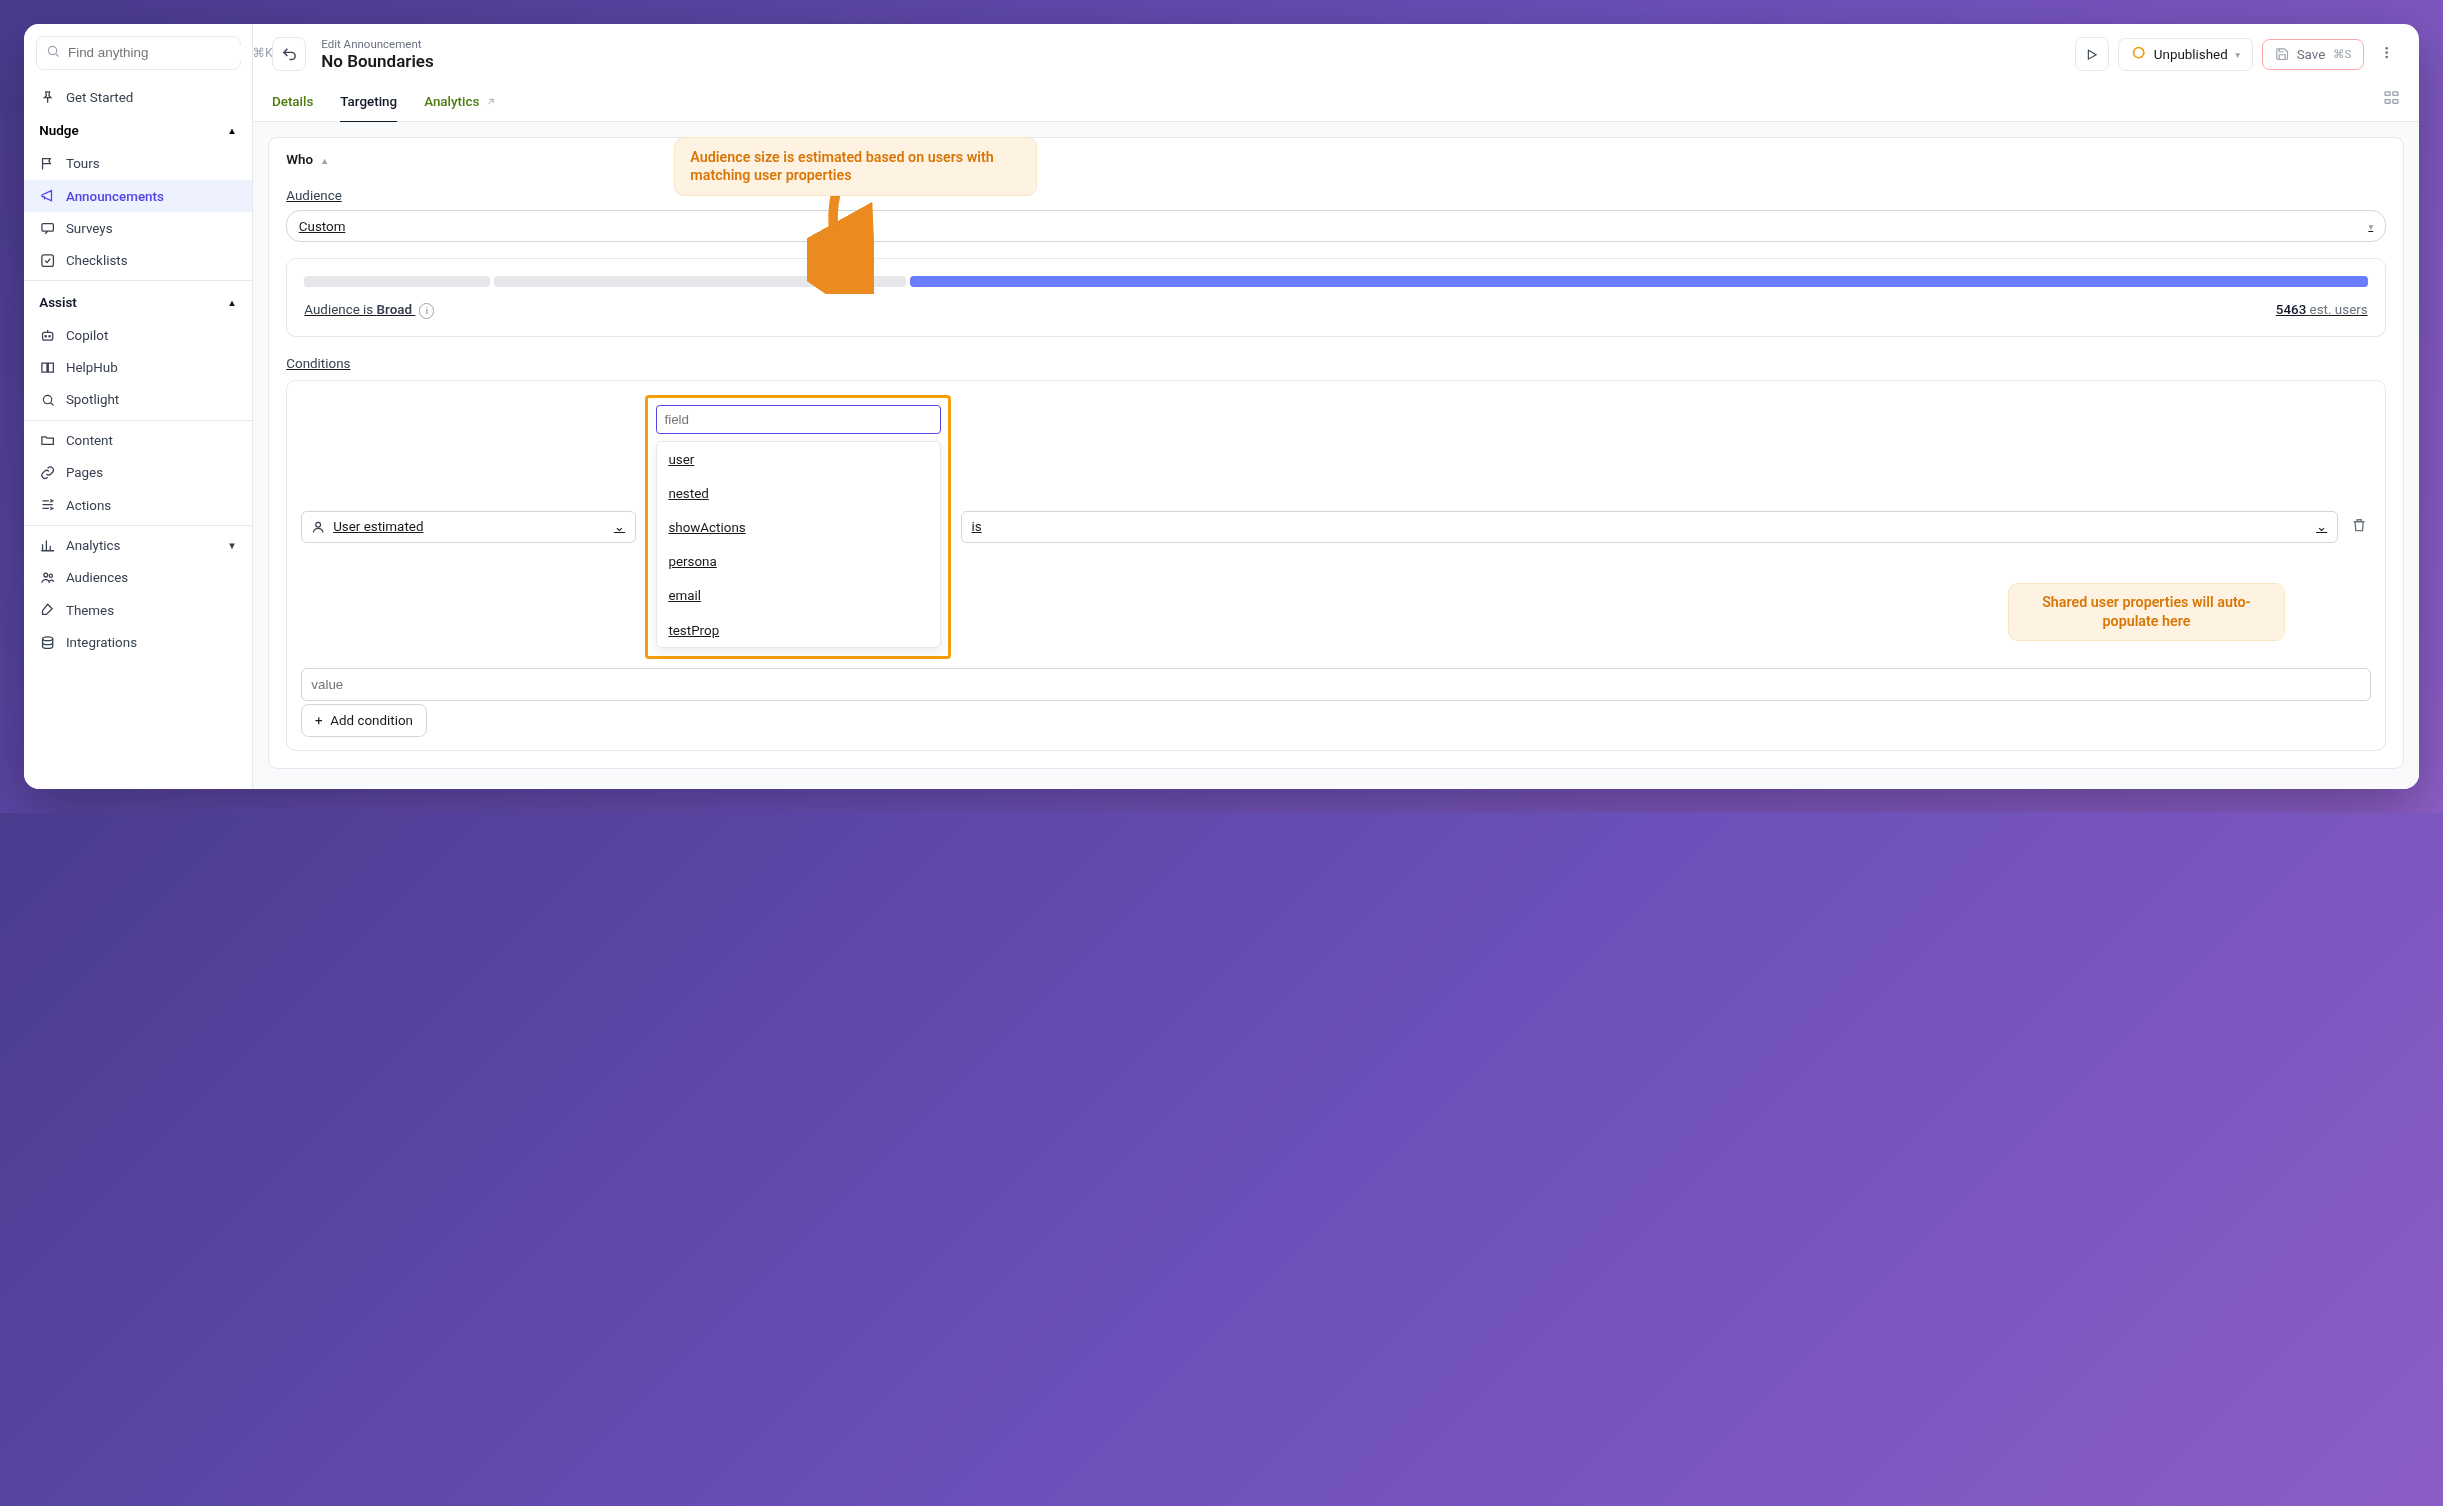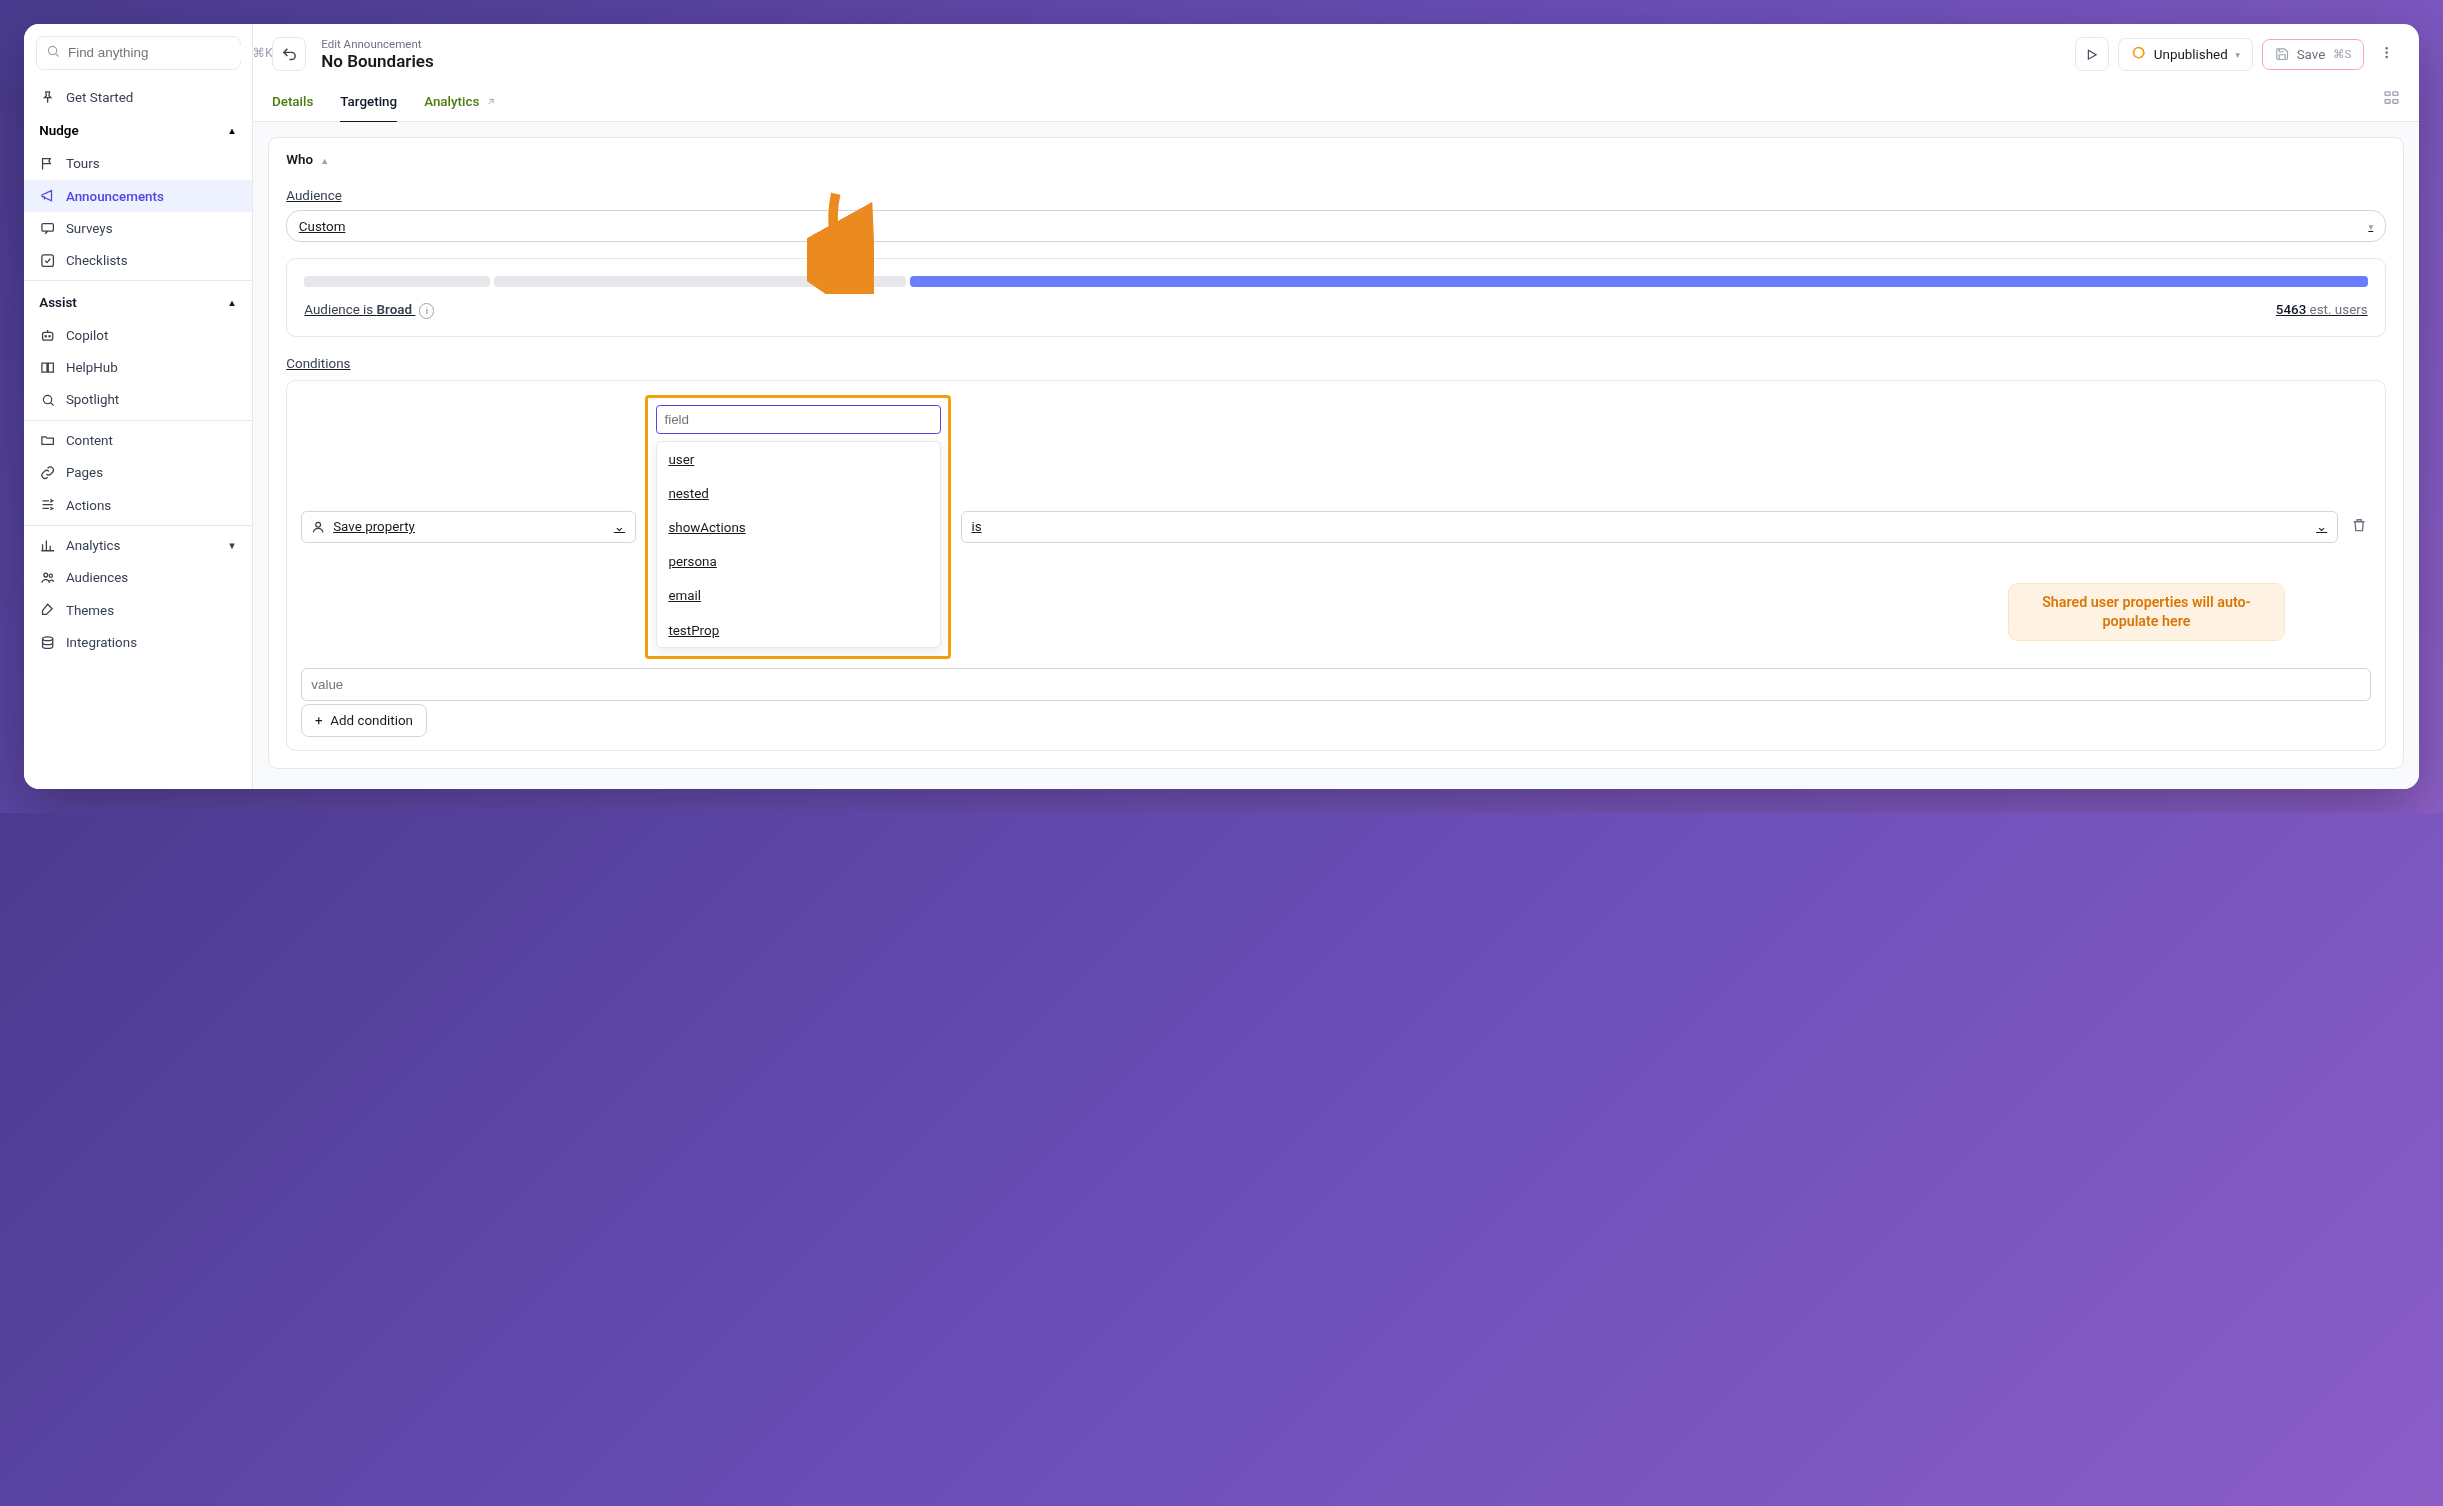--- a/index.html
+++ b/index.html
@@ -542,20 +542,21 @@
             <rect x="3" y="4" width="7" height="5" rx="1"></rect>
             <rect x="14" y="4" width="7" height="5" rx="1"></rect>
             <rect x="3" y="15" width="7" height="5" rx="1"></rect>
             <rect x="14" y="15" width="7" height="5" rx="1"></rect>
           </svg>
       </div>
     </div>
 
     <div class="content">
 
+      <div class="callout callout-1">Audience size is estimated based on users with matching user properties</div>
       <svg class="arrow-svg" width="67" height="105" viewBox="0 0 70 110">
         <defs>
             <marker id="ah" markerWidth="12" markerHeight="12" refX="6" refY="6" orient="auto">
               <polygon points="0,0 12,6 0,12" fill="#ea8a1f"></polygon>
             </marker>
           </defs>
         <path d="M30 5 Q 20 50 45 95" stroke="#ea8a1f" stroke-width="10" fill="none" marker-end="url(#ah)"></path>
       </svg>
 
       <div class="panel">
@@ -588,21 +589,21 @@
 
           <div class="field-label" style="margin-top:19px;">Conditions</div>
           <div class="conditions-box">
             <div class="cond-row">
               <div class="cond-select wide" style="flex:0 0 335px;">
                 <span style="display:flex;gap:7.6px;align-items:center;">
                   <svg width="14.3" height="14.3" viewBox="0 0 24 24" fill="none" stroke="#374151" stroke-width="2">
                       <circle cx="12" cy="8" r="4"></circle>
                       <path d="M4 21c0-4 4-7 8-7s8 3 8 7"></path>
                     </svg>
-                  <span>Save property</span>
+                  <span>User estimated</span>
                 </span>
                 <span class="caret-sm">⌄</span>
               </div>
 
               <div class="highlight-box" style="flex:0 0 306px;">
                 <div class="field-input-highlighted">
                   <input placeholder="field" style="">
                 </div>
                 <div class="dropdown-list">
                   <div class="dropdown-item">user</div>

